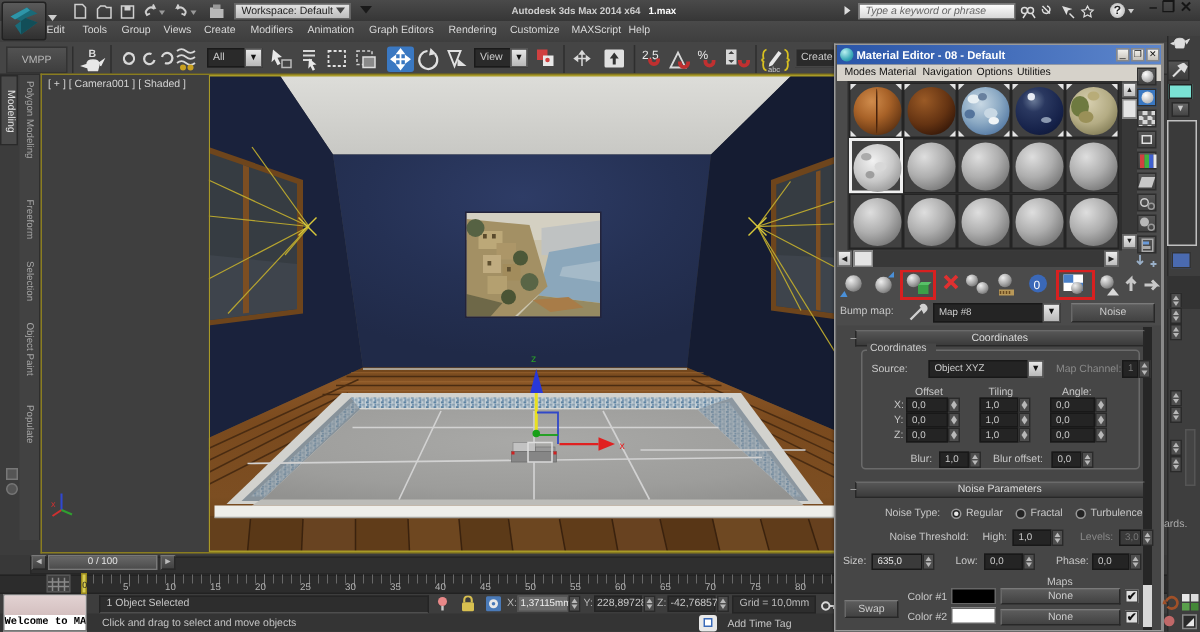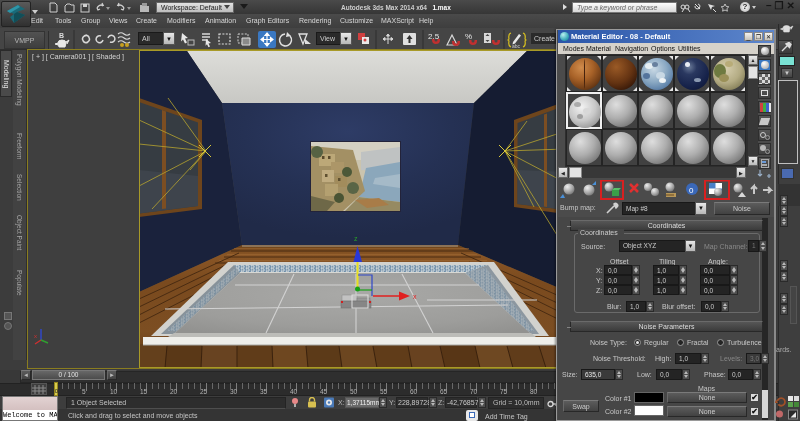--- a/index.html
+++ b/index.html
@@ -458,21 +458,21 @@
     <circle cx="3.5" cy="4" r="2.5" fill="none" stroke="#d8d8d8" stroke-width="1.3"></circle>
     <path d="M6 4 h7 m-2 0 v2.5 m-2 -2.5 v2" stroke="#d8d8d8" stroke-width="1.3"></path>
   </svg>
 <div class="t" style="left:68px;top:411px;color:#c4c4c4">Click and drag to select and move objects</div>
 <div class="ab" style="left:466px;top:410px;width:12px;height:11px;background:#e8e8e8;border-radius:2px"></div>
 <div class="ab" style="left:468.5px;top:412px;width:6px;height:6px;background:#fff;border:1px solid #3a6ab8"></div>
 <div class="t" style="left:485px;top:411.5px;color:#c4c4c4">Add Time Tag</div>
 
 <div class="ab" style="left:2px;top:396px;width:56px;height:25px;border:1px solid #777;background:#fff"></div>
 <div class="ab" style="left:3px;top:397px;width:54px;height:13px;background:linear-gradient(#e2d2d2,#d4c0c0)"></div>
-<div class="ab" style="left:3px;top:410px;width:54px;height:11px;overflow:hidden;color:#000;font-size:7px;line-height:10px;font-weight:normal;font-family:'Liberation Mono',monospace;white-space:nowrap">Welcome to MA</div>
+<div class="ab" style="left:3px;top:410px;width:54px;height:11px;overflow:hidden;color:#000;font-size:7px;line-height:10px;font-weight:bold;font-family:'Liberation Mono',monospace;white-space:nowrap">Welcome to MA</div>
 
 <style>
 .cell{position:absolute;width:36px;height:37px;background:#414141;border:1px solid #242424}
 .sph{position:absolute;left:1.5px;top:2px;width:32px;height:32px;border-radius:50%}
 .g{background:radial-gradient(circle at 35% 30%,#dedede,#aeaeae 45%,#858585 72%,#666 92%)}
 .ctl{position:absolute;width:0;height:0;border-top:4px solid #e4e4e4;border-right:4px solid transparent;left:0;top:0}
 .ctr{position:absolute;width:0;height:0;border-top:4px solid #e4e4e4;border-left:4px solid transparent;right:0;top:0}
 .cbl{position:absolute;width:0;height:0;border-bottom:4px solid #e4e4e4;border-right:4px solid transparent;left:0;bottom:0}
 .cbr{position:absolute;width:0;height:0;border-bottom:4px solid #e4e4e4;border-left:4px solid transparent;right:0;bottom:0}
 .mtool{position:absolute;width:13px;height:12px;background:linear-gradient(#585858,#414141);border:1px solid #2e2e2e}

